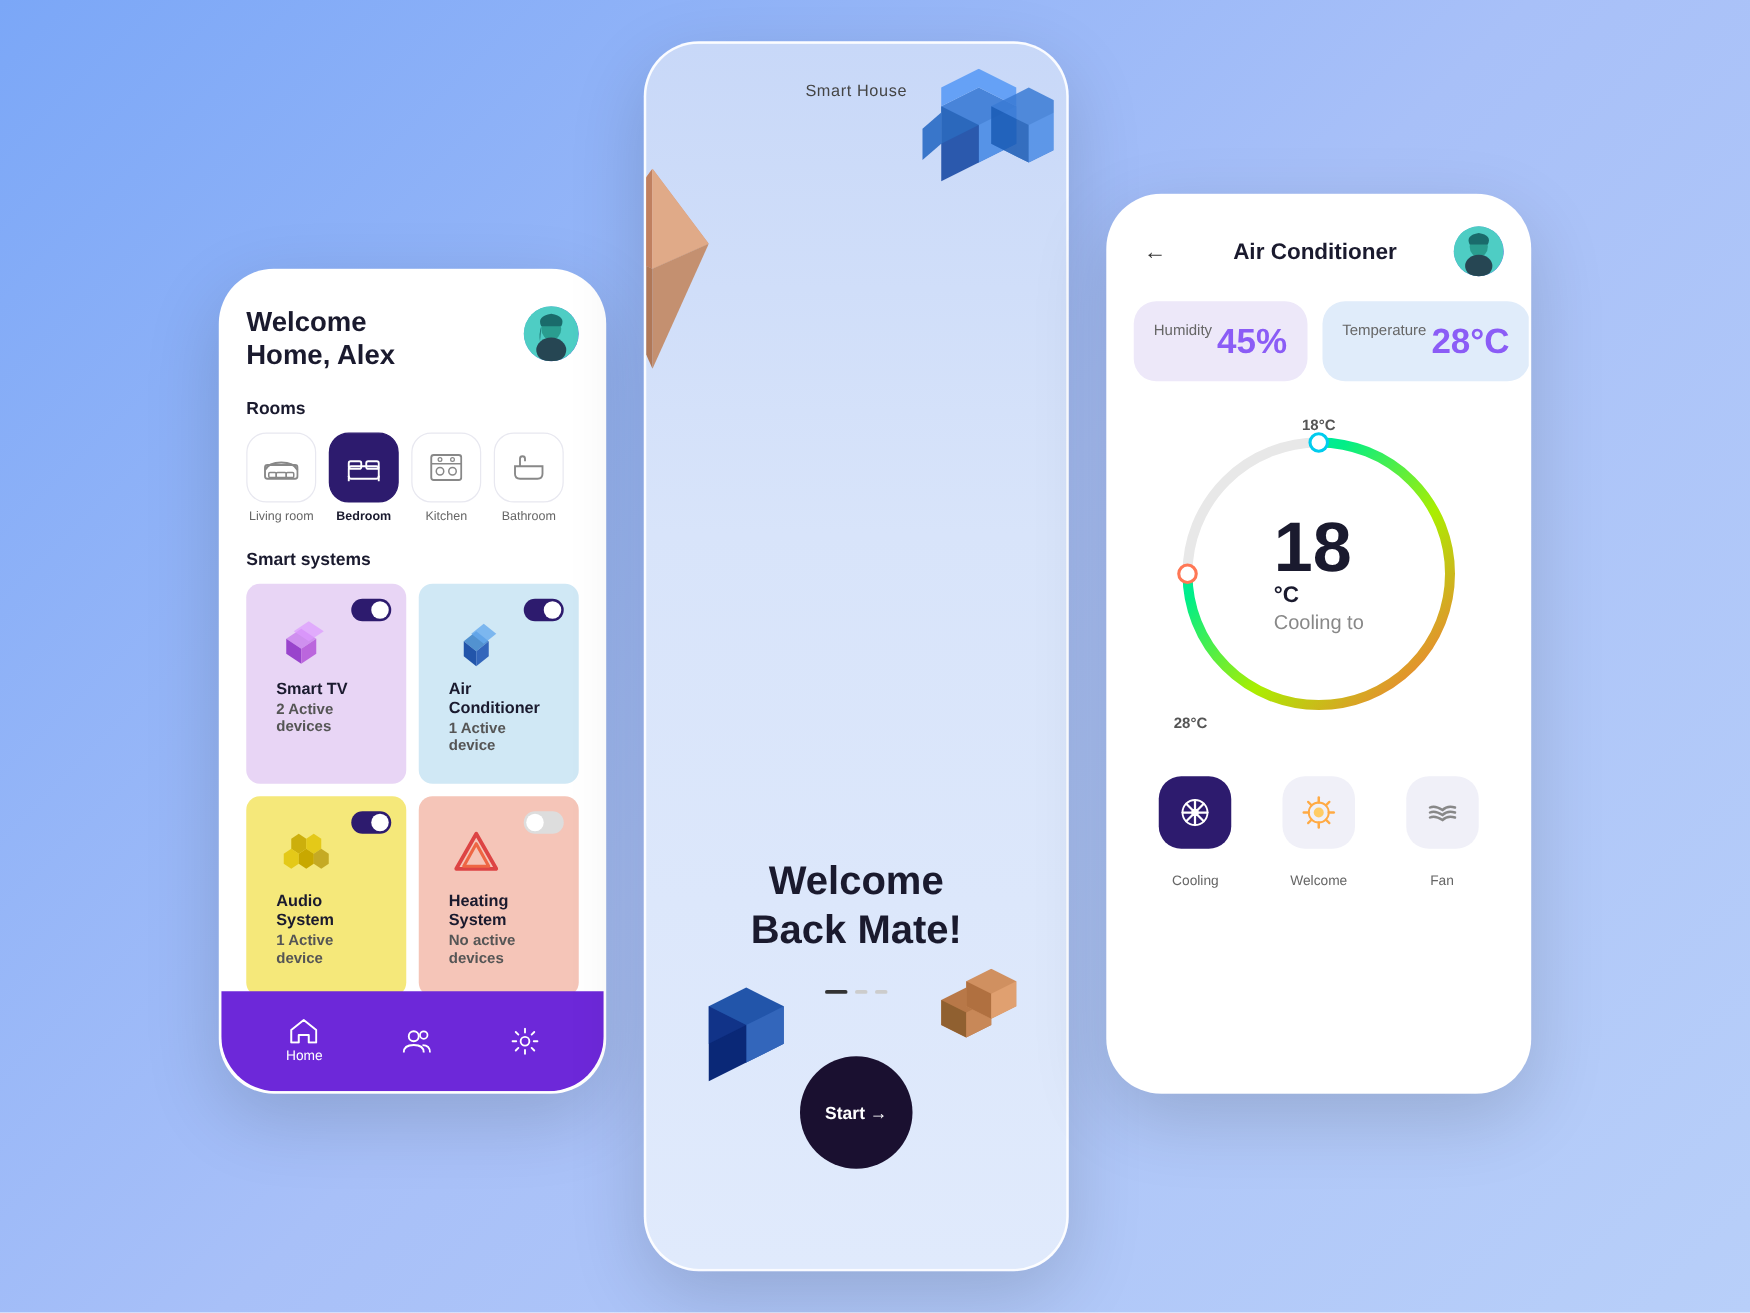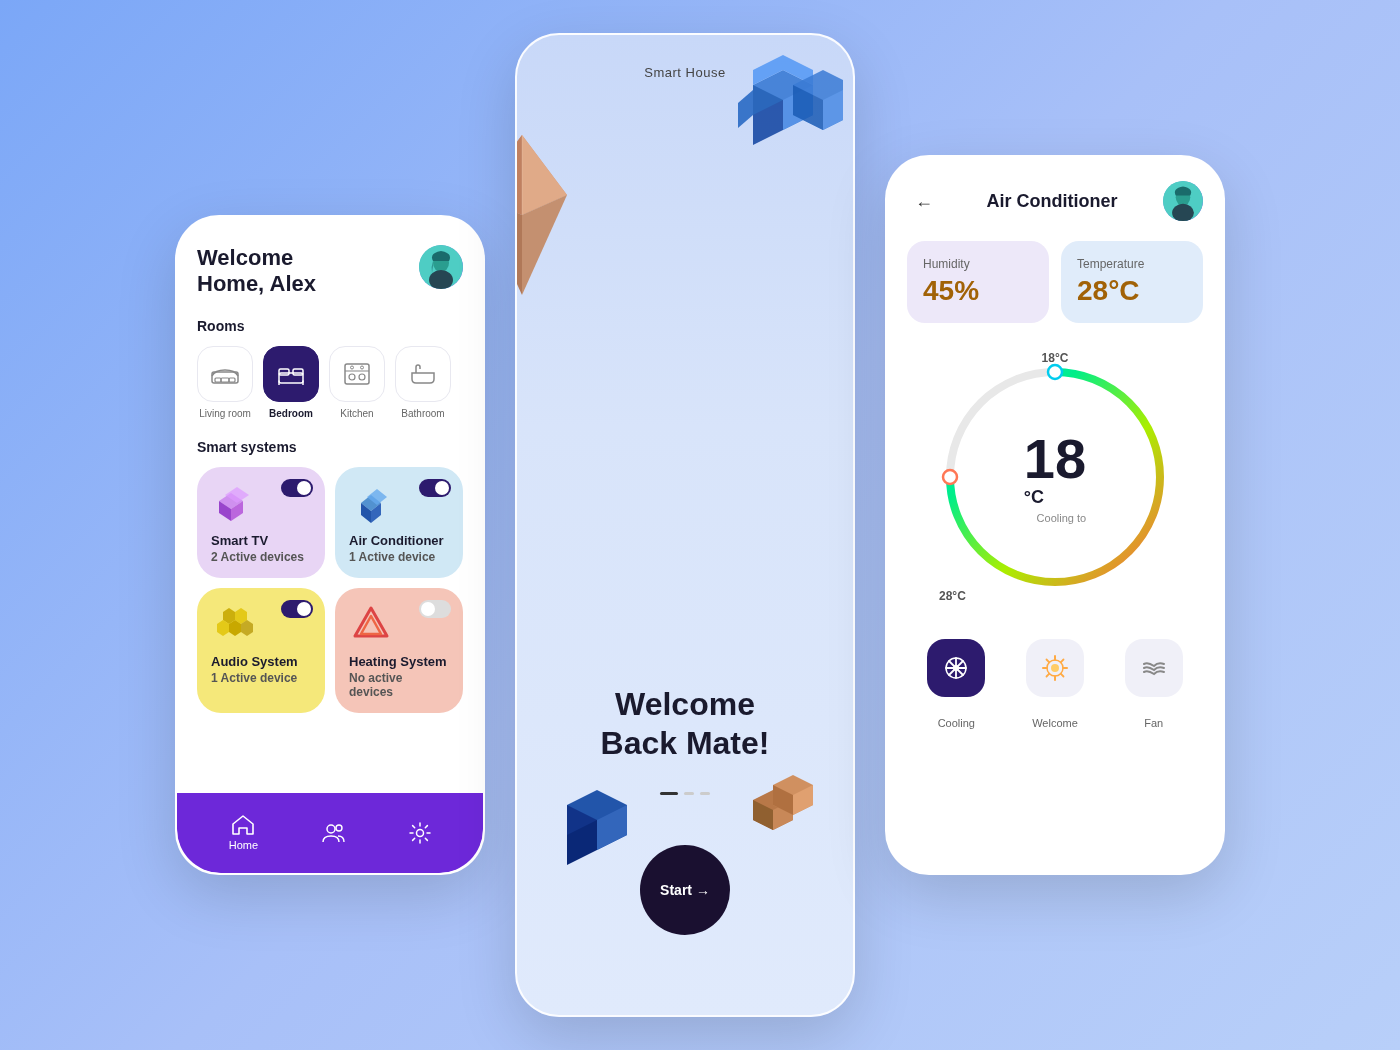--- a/index.html
+++ b/index.html
@@ -121,22 +121,22 @@
     }
 
     .systems-grid {
       display: grid;
       grid-template-columns: 1fr 1fr;
       gap: 10px;
       margin-bottom: 16px;
     }
 
     .system-card {
-      border-radius: 24px;
-      padding: 14px;
+      border-radius: 11px;
+      padding: 24px;
       position: relative;
       min-height: 110px;
       cursor: pointer;
     }
 
     .system-card.purple { background: #e8d5f5; }
     .system-card.blue { background: #d0e8f5; }
     .system-card.yellow { background: #f5e87a; }
     .system-card.pink { background: #f5c5b8; }
 
@@ -330,37 +330,37 @@
       display: grid;
       grid-template-columns: 1fr 1fr;
       gap: 12px;
       margin-bottom: 24px;
     }
 
     .stat-card {
       border-radius: 18px;
       padding: 16px;
       display: flex;
-      flex-direction: column;
+      flex-direction: row;
       gap: 4px;
     }
 
     .stat-card.purple-light { background: #ede8f9; }
     .stat-card.blue-light { background: #e0ecfa; }
 
     .stat-label {
       font-size: 12px;
       color: #666;
       font-weight: 500;
     }
 
     .stat-value {
       font-size: 28px;
       font-weight: 800;
-      color: #a16207;
+      color: #8b5cf6;
     }
 
     
     .temp-dial-container {
       display: flex;
       flex-direction: column;
       align-items: center;
       margin-bottom: 32px;
       position: relative;
     }
@@ -381,24 +381,23 @@
     }
 
     .temp-unit {
       font-size: 18px;
       font-weight: 600;
       color: #1a1a2e;
       vertical-align: super;
     }
 
     .temp-subtitle {
-      font-size: 11px;
+      font-size: 16px;
       color: #888;
       margin-top: 4px;
-      text-align: right;
     }
 
     
     .mode-buttons {
       display: flex;
       justify-content: space-around;
       margin-top: 16px;
     }
 
     .mode-btn {

